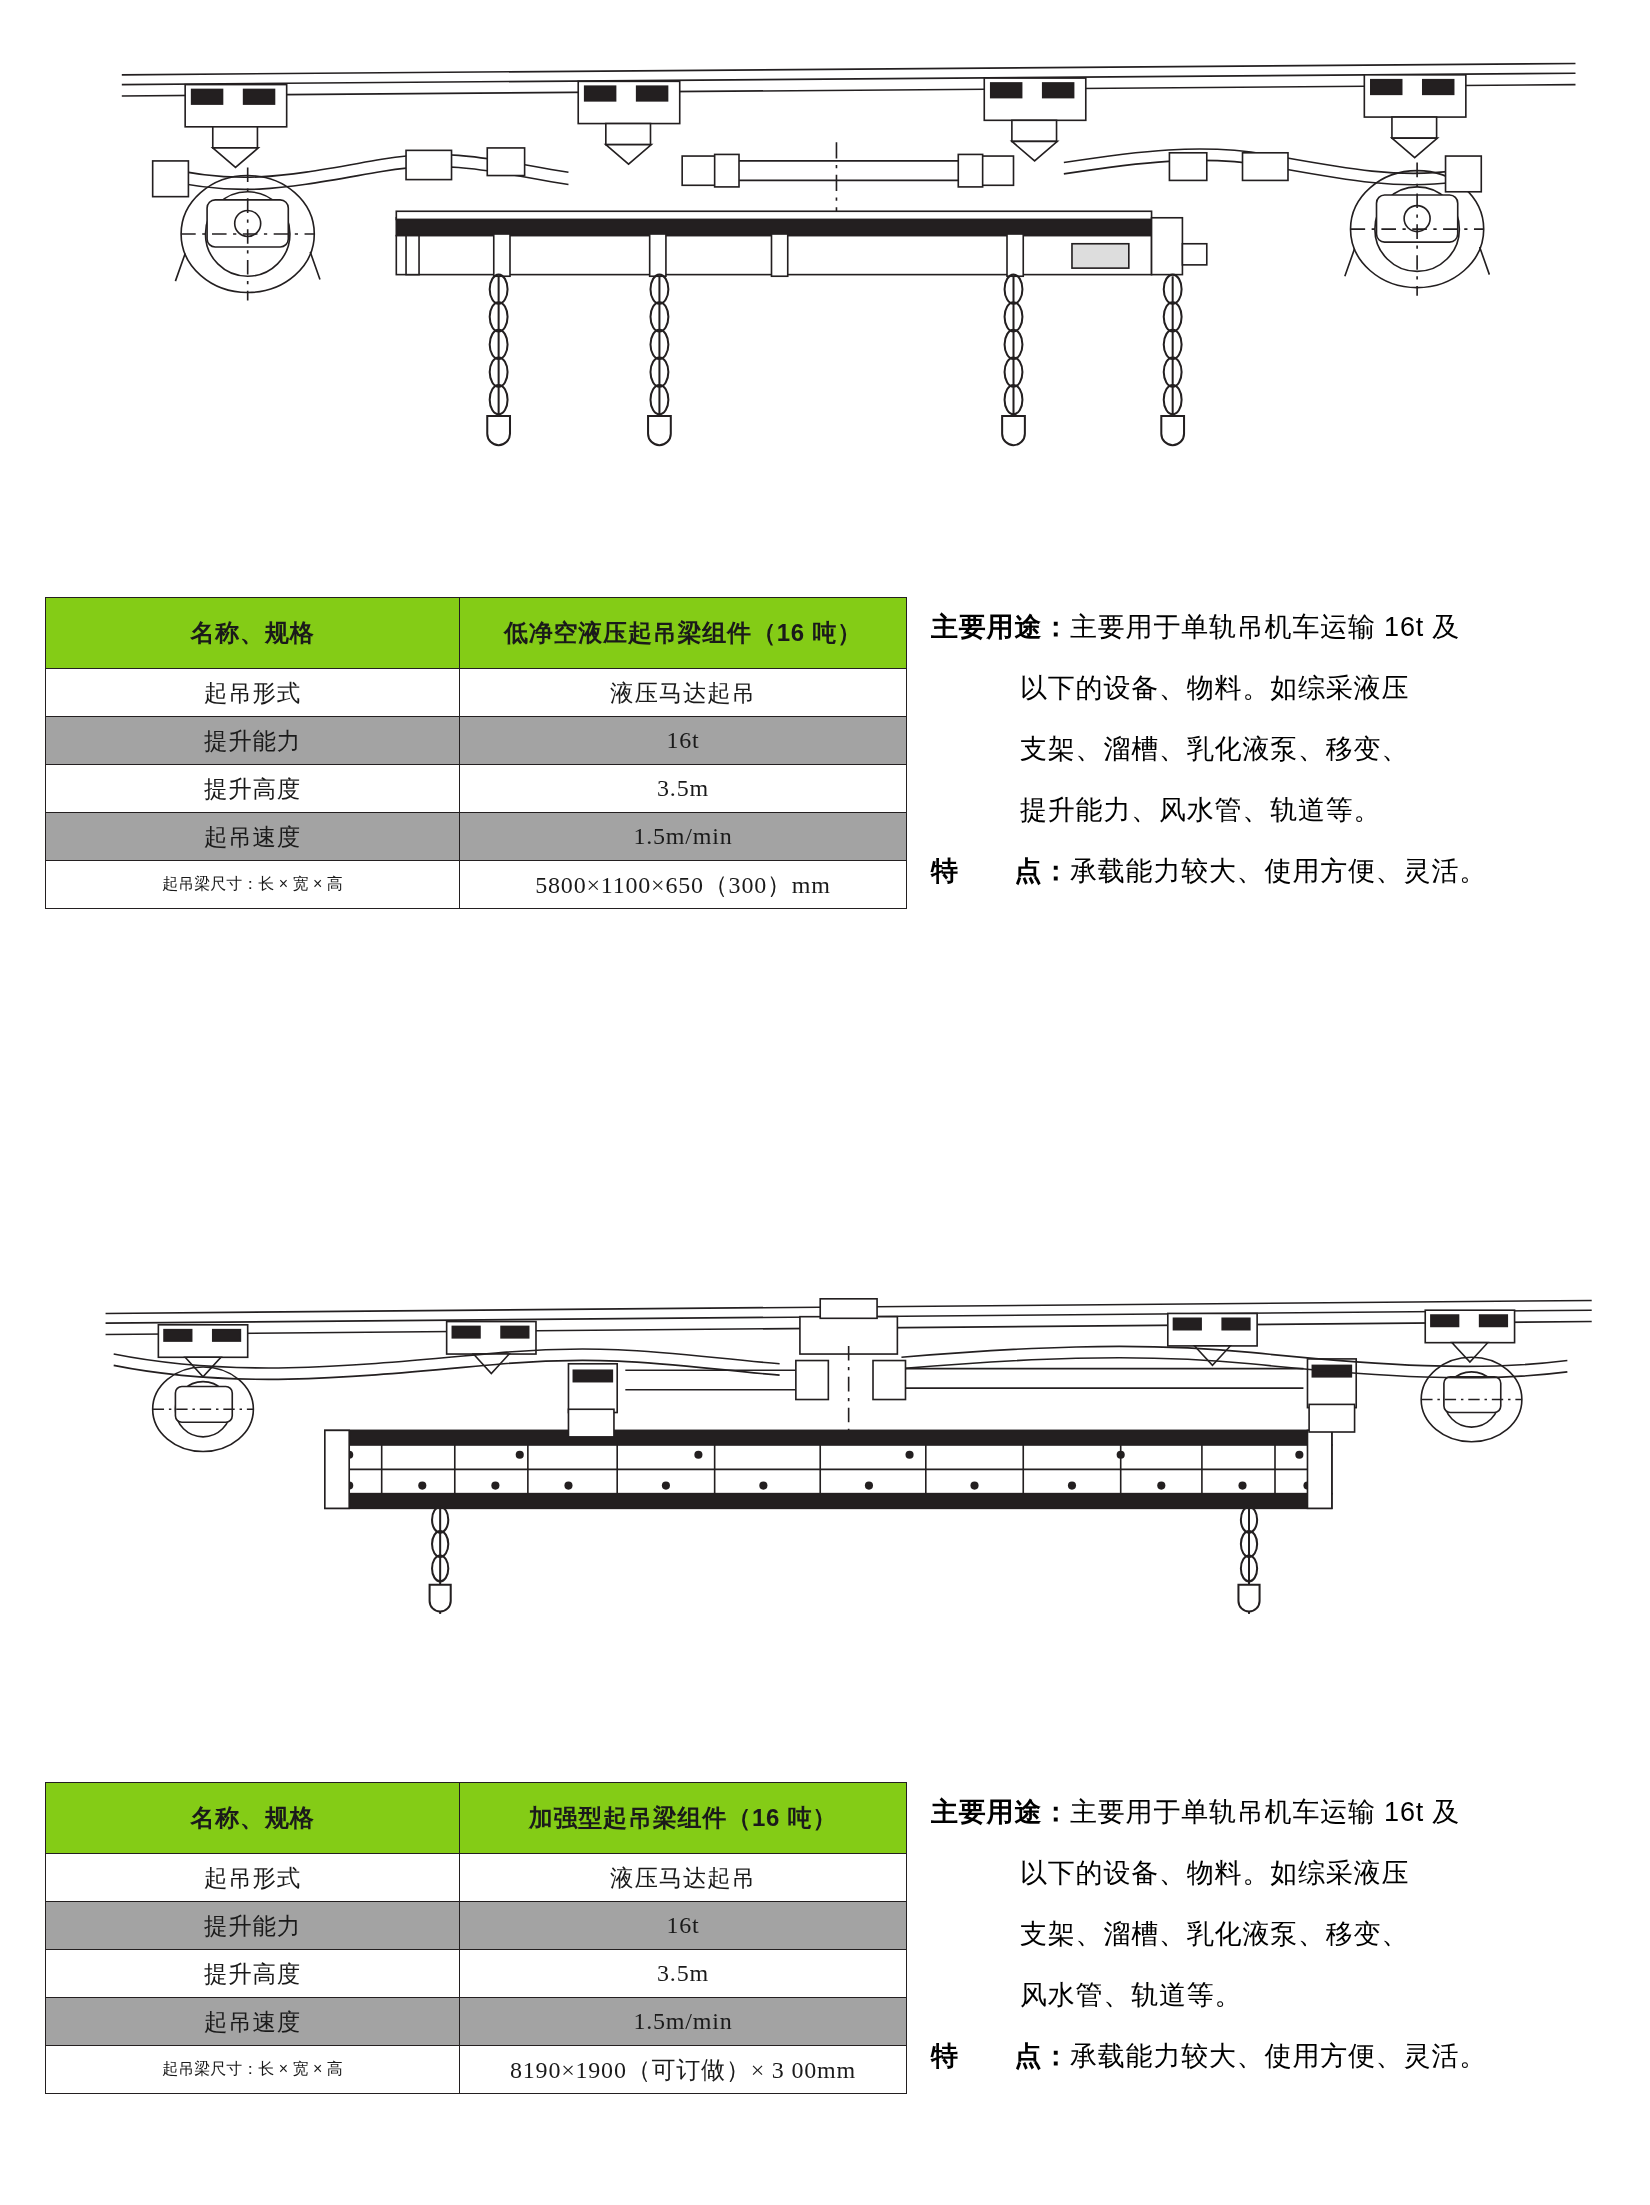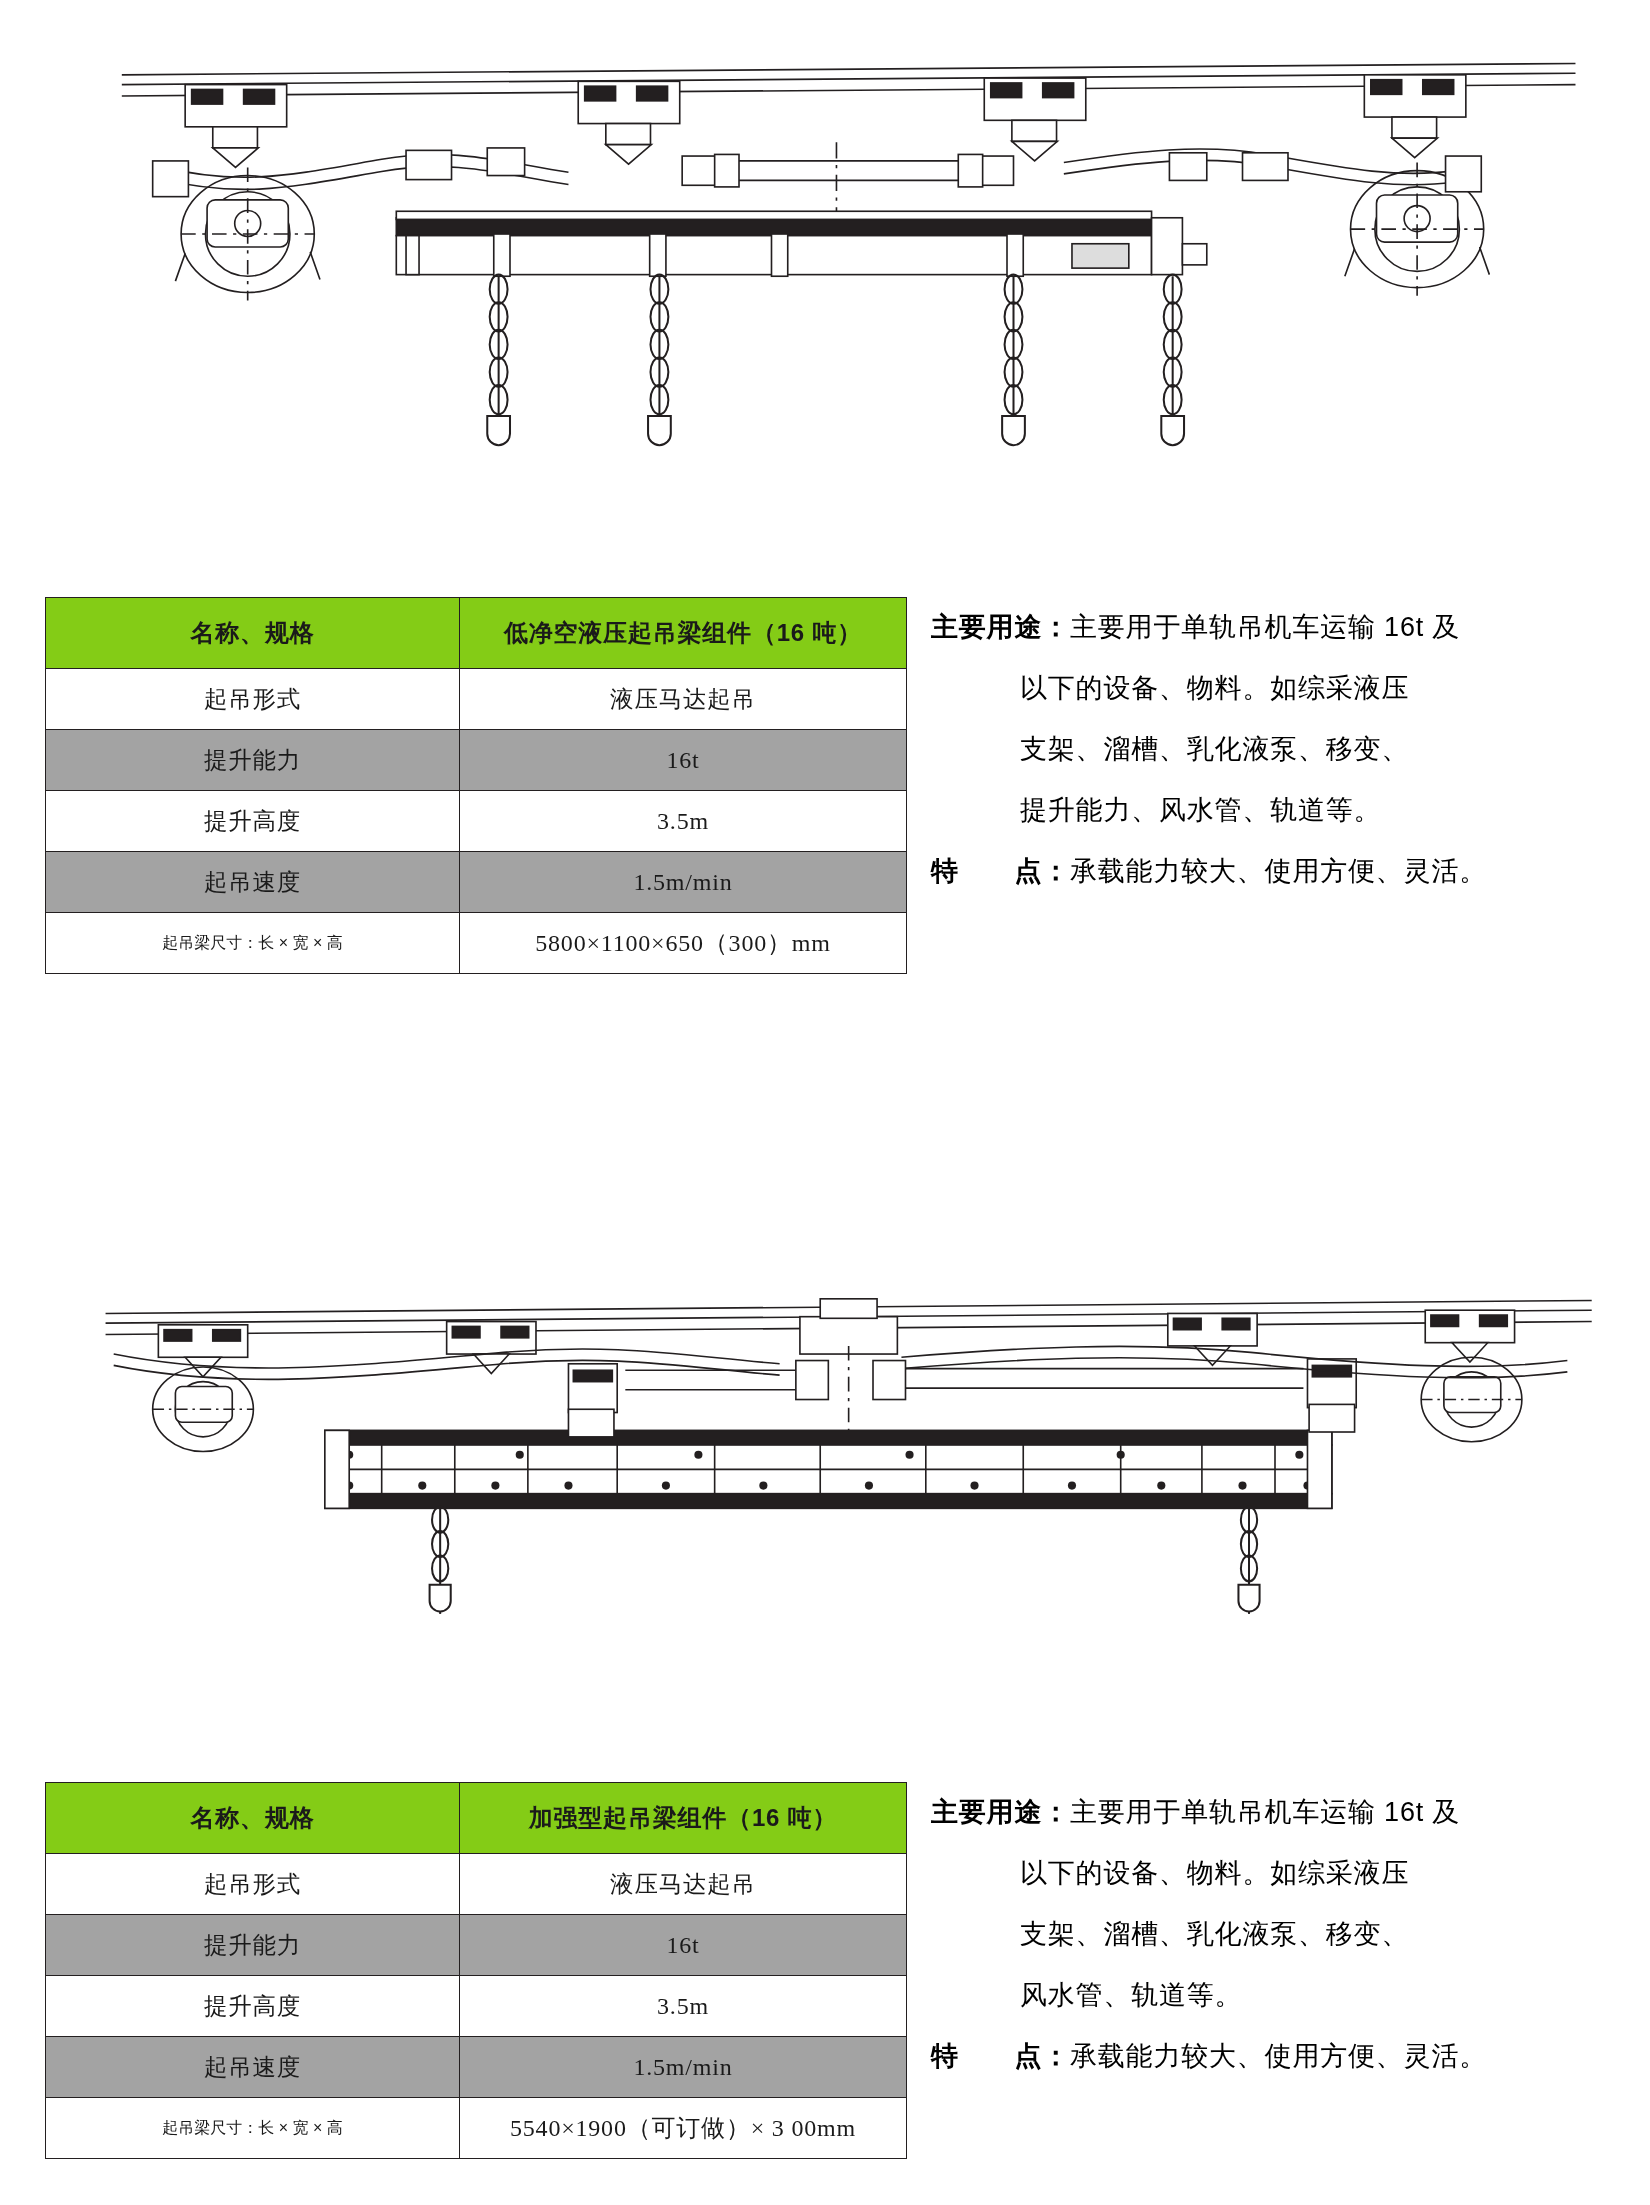--- a/index.html
+++ b/index.html
@@ -36,21 +36,21 @@
   }
 
   table.spec {
     border-collapse: collapse;
     table-layout: fixed;
     width: 861px;
     background: #fff;
   }
   table.spec td {
     border: 1.2px solid #231f20;
-    height: 61px;
+    height: 48px;
     text-align: center;
     vertical-align: middle;
     font-size: 23.5px;
     letter-spacing: 0.8px;
     padding: 0 4.9px;
     color: #1a1a1a;
   }
   table.spec tr.head td {
     background: #84cc16;
     font-weight: bold;
@@ -436,21 +436,21 @@
       <tr>
         <td class="lbl">提升高度</td>
         <td class="val val-num">3.5m</td>
       </tr>
       <tr class="alt">
         <td class="lbl">起吊速度</td>
         <td class="val val-num">1.5m/min</td>
       </tr>
       <tr>
         <td class="lbl lbl-wide">起吊梁尺寸：长 × 宽 × 高</td>
-        <td class="val val-num">5540×1900（可订做）× 3 00mm</td>
+        <td class="val val-num">8190×1900（可订做）× 3 00mm</td>
       </tr>
     </tbody>
       </table>
 
     <div class="notes">
       <div class="note-row">
         <span class="note-key">主要用途：</span>
         <span class="note-val">主要用于单轨吊机车运输 16t 及</span>
       </div>
       <div class="note-row">

